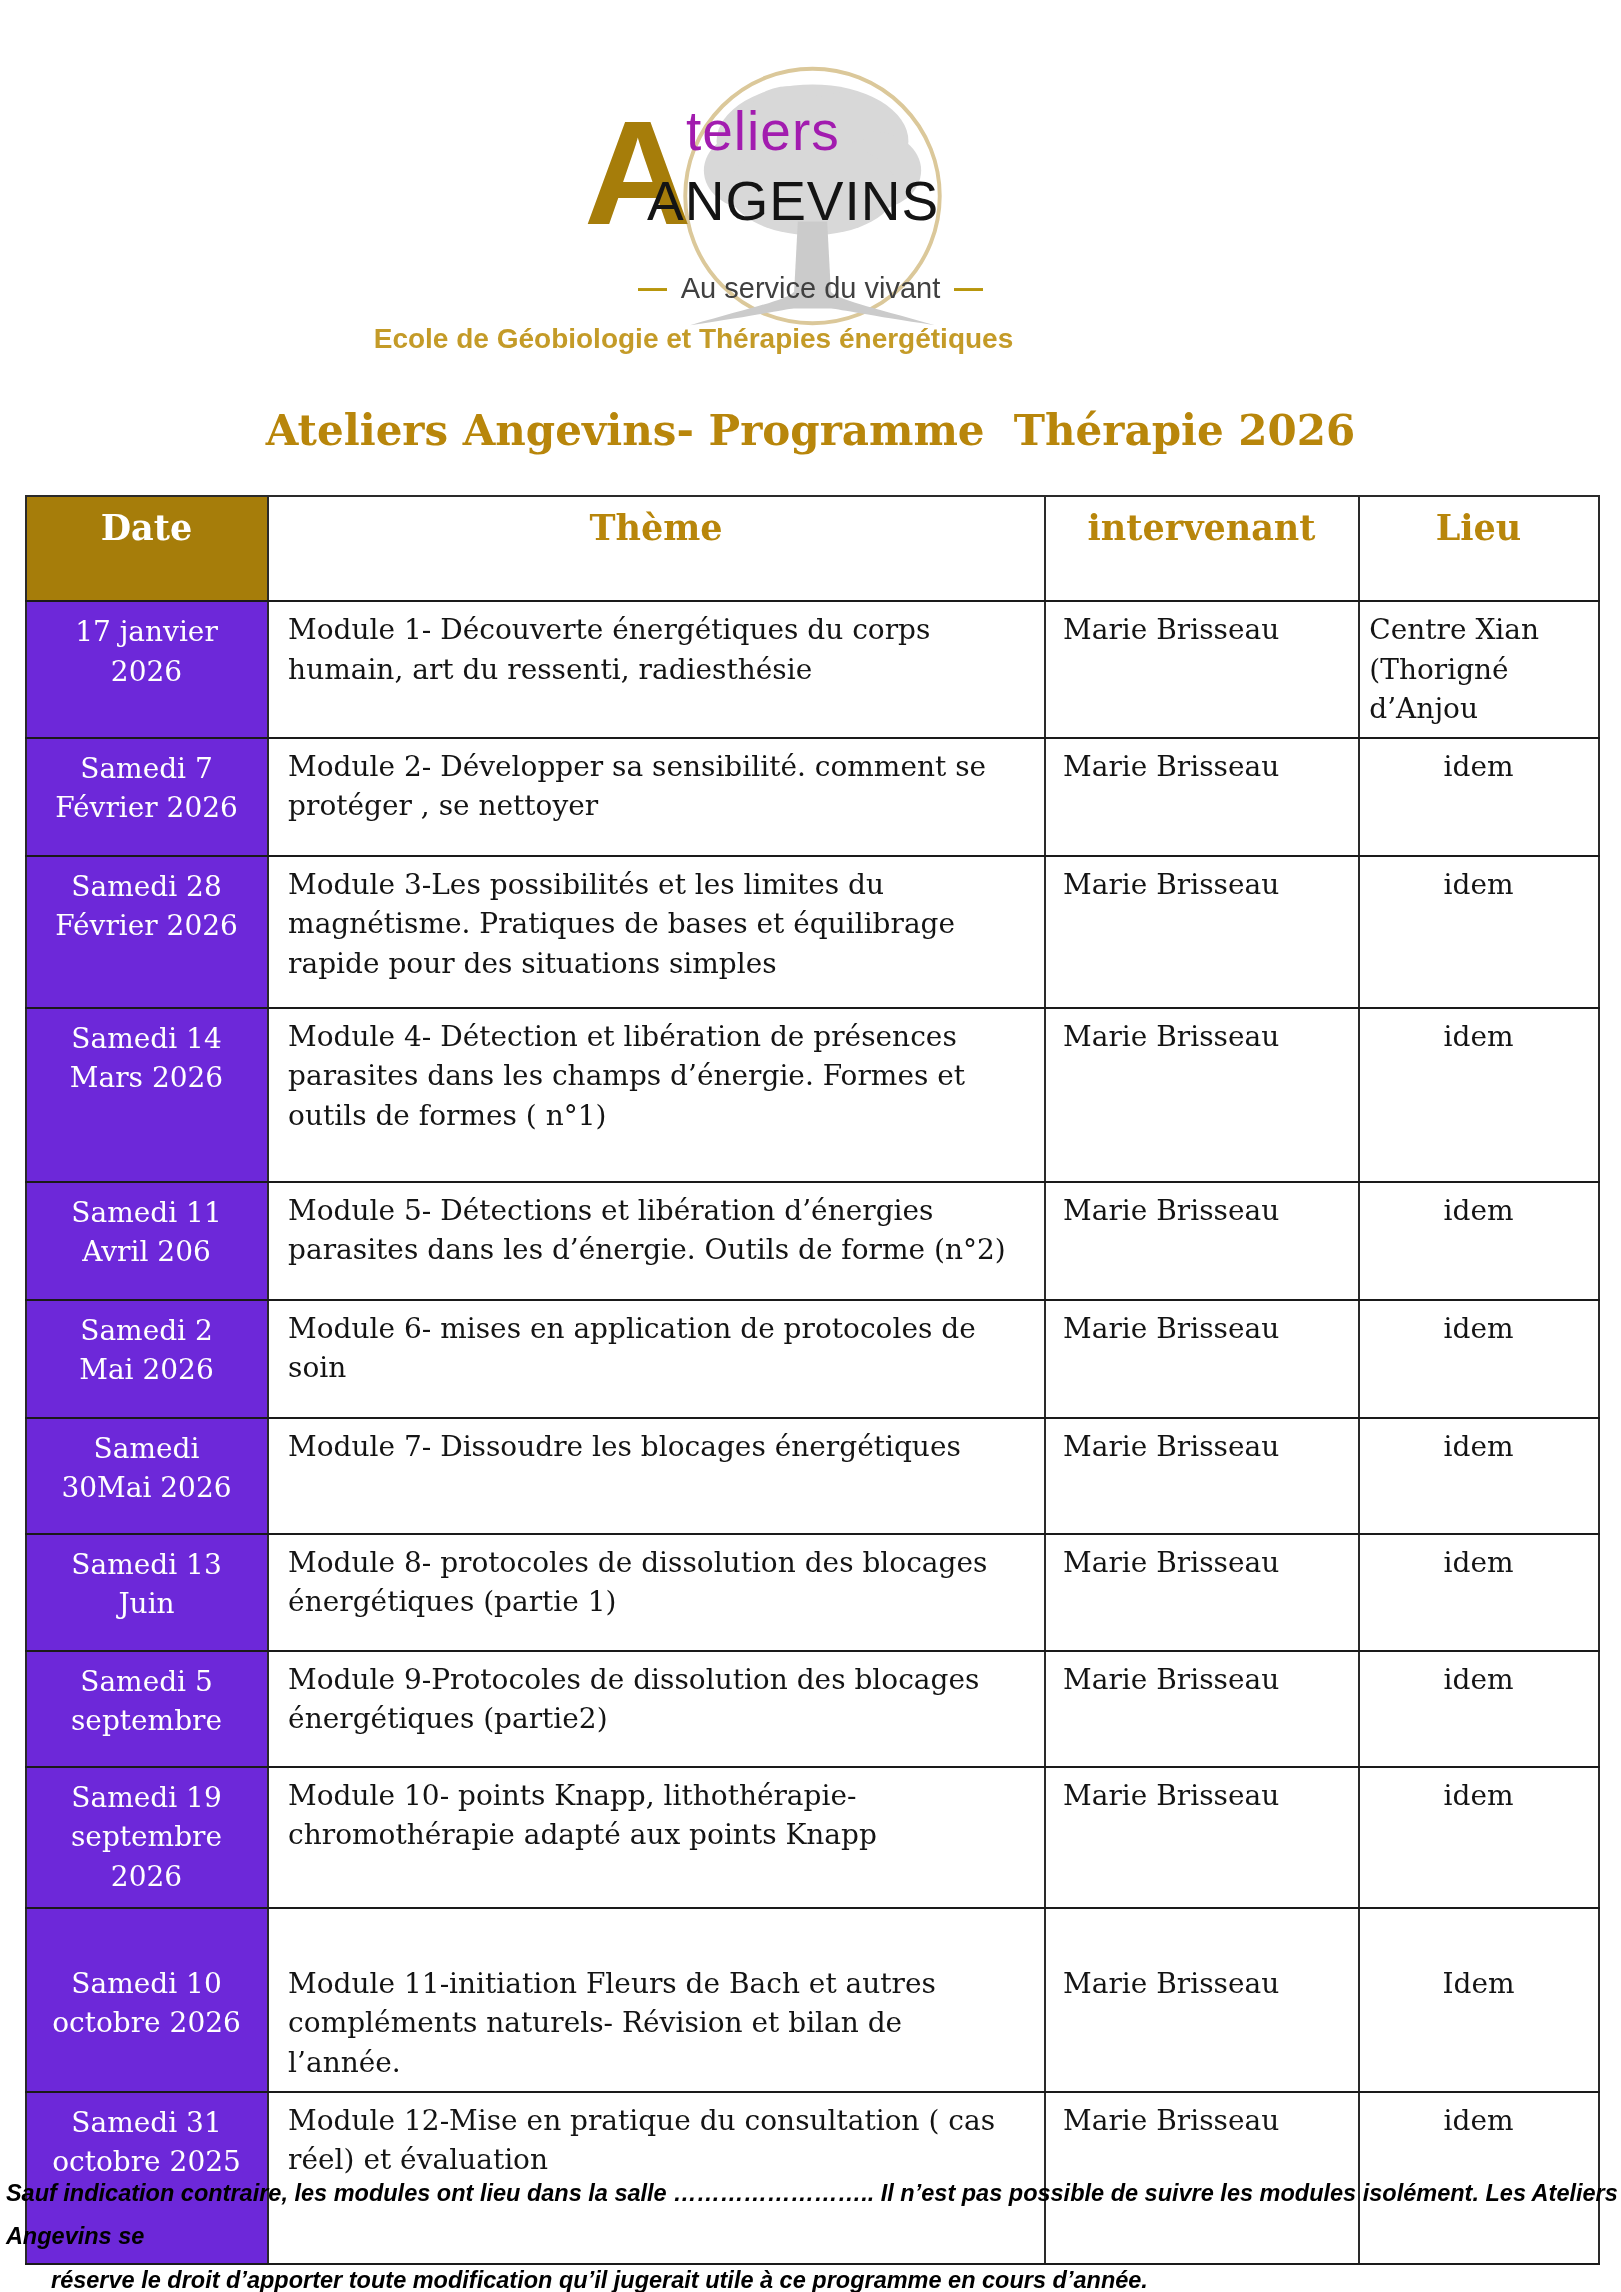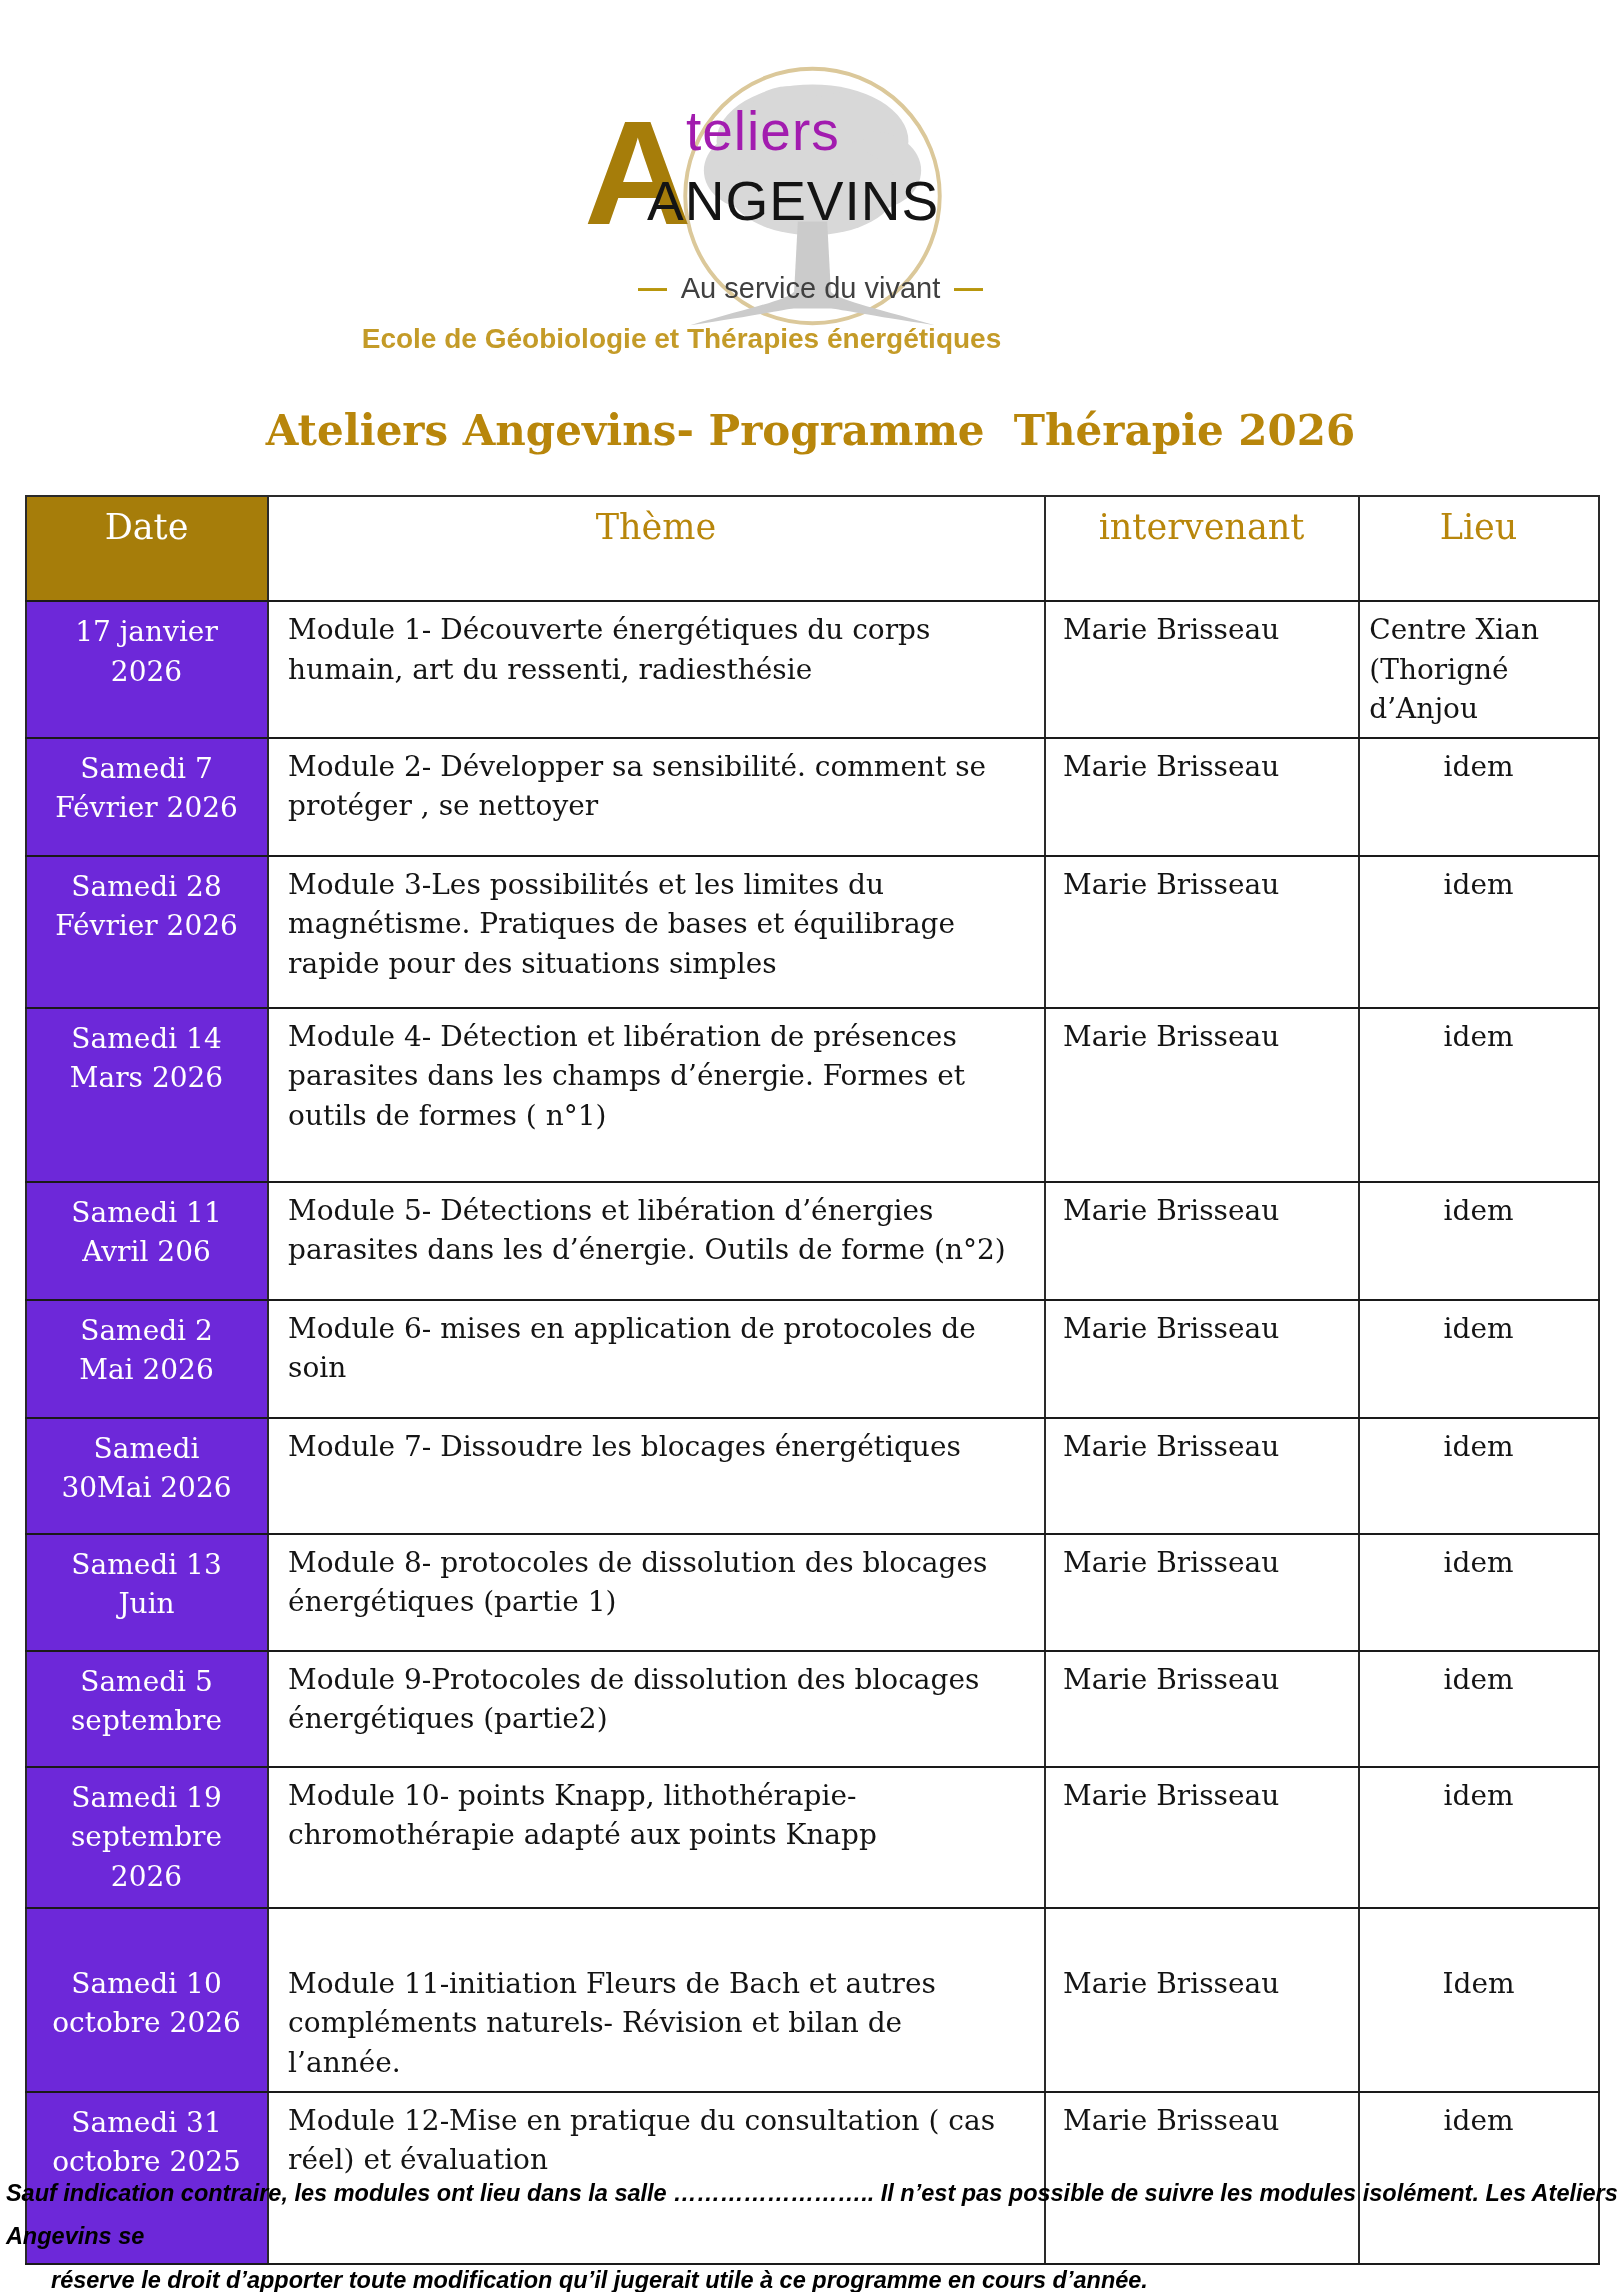--- a/index.html
+++ b/index.html
@@ -16,36 +16,36 @@
            font-family:"Liberation Sans",sans-serif; }
   .brand-a { position:absolute; left:0px; top:13.7px; font-size:149px; line-height:0.82;
              font-weight:bold; color:#A67D0A; }
   .brand-teliers { position:absolute; left:102px; top:5.9px; font-size:55px; line-height:1;
                    color:#a21caf; letter-spacing:1px; }
   .brand-angevins { position:absolute; left:63px; top:76px; font-size:55px; line-height:1;
                     color:#141414; letter-spacing:1px; }
   .tagline { position:absolute; left:0; top:272px; width:1621px; text-align:center;
              font-family:"Liberation Sans",sans-serif; font-size:29px; color:#404040; }
   .tagline .dash { color:#B8960C; font-weight:bold; padding:0 13.7px; }
-  .subtitle { position:absolute; left:0; top:323px; width:1363px; text-align:center;
+  .subtitle { position:absolute; left:12px; top:323px; width:1363px; text-align:center;
               font-family:"Liberation Sans",sans-serif; font-weight:bold;
               font-size:28px; color:#C49B28; }
 
   
   .page-title { position:absolute; left:0; top:406px; width:1621px; text-align:center;
                 font-size:42px; font-weight:bold; color:#B8860B; white-space:pre-wrap; }
 
   
   table.program { position:absolute; left:24.5px; top:495px; width:1573px;
                   border-collapse:collapse; table-layout:fixed;
                   border:2.9px solid #161616; }
   th, td { border:2px solid #2a2a2a; border-bottom:2.9px solid #1a1a1a;
            vertical-align:top; }
   thead tr { height:105px; }
-  th { font-size:35px; font-weight:400; text-align:center; padding-top:9.8px;
+  th { font-size:35px; font-weight:700; text-align:center; padding-top:9.8px;
        color:#B8860B; }
   th.col-date { background:#A67D0A; color:#ffffff; }
   td { font-size:28px; line-height:1.42; color:#141414; padding:7.8px 13.7px; }
   td.date { background:#6d28d9; color:#ffffff; text-align:center;
             white-space:pre-line; padding:9.8px 5.9px; }
   td.theme { padding-left:19.6px; padding-right:25.5px; }
   td.intervenant { padding-left:17.6px; }
   td.lieu { text-align:center; }
   tbody tr:nth-child(1)  { height:114px; }
   tbody tr:nth-child(2)  { height:118px; }

